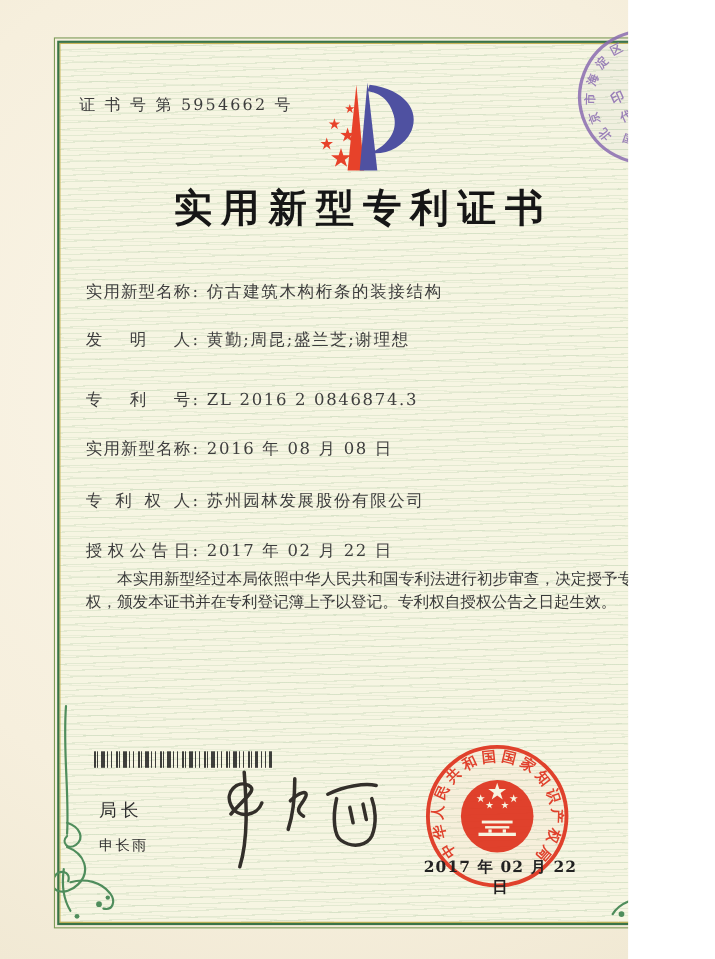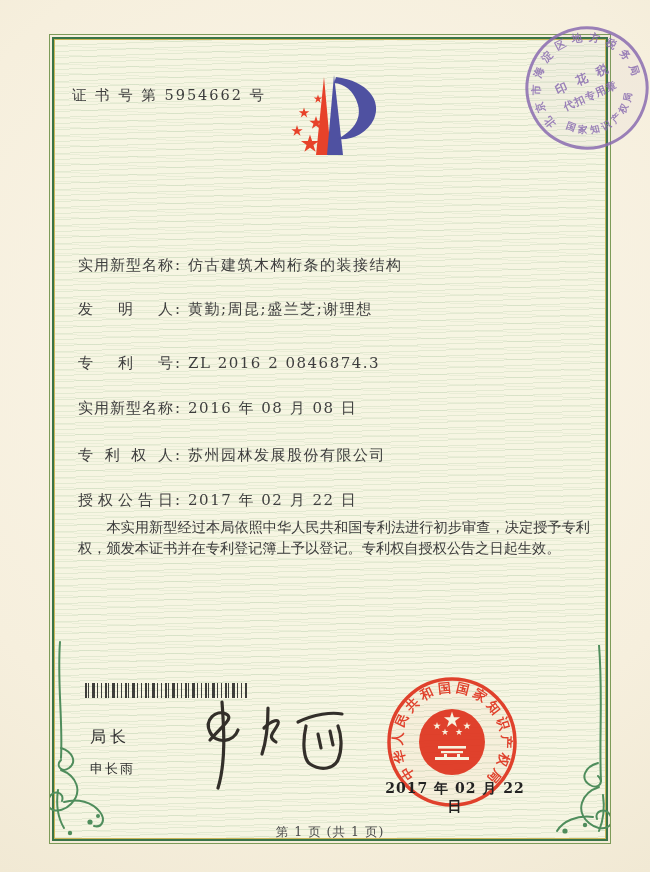--- a/index.html
+++ b/index.html
@@ -1,21 +1,21 @@
 <!DOCTYPE html>
 <html style="--paper: #f8f2e2; --border-green: #3a7447; --seal-red: #df341f; --seal-purple: #8a6cb1; --logo-blue: #4f51a1; --logo-red: #e7422a; --ink: #3a3a3a;"><head>
 <meta charset="utf-8">
 <style>
   :root{
     --paper:#f8f2e2; --border-green:#3a7447; --seal-red:#df341f;
     --seal-purple:#8a6cb1; --logo-blue:#4f51a1; --logo-red:#e7422a; --ink:#3a3a3a;
   }
   html,body{margin:0;padding:0;}
   .cert{
-    position:relative; width:650px; height:872px; overflow:hidden;
+    position:relative; width:571px; height:872px; overflow:hidden;
     background:radial-gradient(circle at 50% 40%, #fbf6ea 0%, #f6efdd 70%, #f1e9d4 100%);
     font-family:"DejaVu Serif", serif; color:var(--ink);
   }
   
   .frame{position:absolute; left:49px; top:34px; width:560px; height:808px;
     border:1px solid #7d9b58;}
   .frame-inner{position:absolute; inset:2px; border:2px solid var(--border-green);
     box-shadow: inset 0 0 0 1px #c9b559;
     background-color:#f6f5e2;
     background-image:
@@ -80,20 +80,21 @@
       <polygon points="21.00,52.00 22.35,56.15 26.71,56.15 23.18,58.71 24.53,62.85 21.00,60.29 17.47,62.85 18.82,58.71 15.29,56.15 19.65,56.15"></polygon>
       <polygon points="34.00,61.50 36.14,68.06 43.03,68.06 37.45,72.12 39.59,78.69 34.00,74.63 28.41,78.69 30.55,72.12 24.97,68.06 31.86,68.06"></polygon>
     </g>
     <g>
       <polygon points="48,4 55,82 40,82" fill="var(--logo-red)"></polygon>
       <polygon points="58,2 67,82 51,82" fill="var(--logo-blue)"></polygon>
       <path d="M60,4 C92,8 106,28 98,46 C91,61 74,68 61,66 C76,59 86,47 82,32 C78,17 68,11 58,10 Z" fill="var(--logo-blue)"></path>
     </g>
   </svg>
 
+  <div class="title">实用新型专利证书</div>
 
   <svg class="tax-stamp" viewBox="0 0 150 165">
     <defs>
       <path id="taxArcTop" d="M34.3 101.5 A47 47 0 1 1 115.7 101.5"></path>
       <path id="taxArcBottom" d="M36 100.5 A45 45 0 0 0 114 100.5"></path>
     </defs>
     <g transform="rotate(-24 75 78)">
       <circle cx="75" cy="78" r="60" fill="rgba(138,108,177,0.05)" stroke="var(--seal-purple)" stroke-width="3"></circle>
       <text class="tax-text-outer"><textPath href="#taxArcTop" startOffset="4">北京市海淀区地方税务局</textPath></text>
       <text class="tax-text-inner"><textPath href="#taxArcBottom" startOffset="6">国家知识产权局</textPath></text>
@@ -160,21 +161,20 @@
         <rect x="66" y="86" width="28" height="2.6"></rect>
         <rect x="69" y="91" width="22" height="2.2"></rect>
         <rect x="63" y="97" width="34" height="3"></rect>
         <rect x="72" y="94" width="3" height="3"></rect>
         <rect x="85" y="94" width="3" height="3"></rect>
       </g>
     </g>
   </svg>
   <div class="seal-date">2017 年 02 月 22 日</div>
 
-  <div class="footer">第 1 页 (共 1 页)</div>
 
   <svg class="flourish fl-left" viewBox="0 0 90 200">
     <g fill="none" stroke="#4f8d5c" stroke-width="2" stroke-linecap="round">
       <path d="M10,2 c-3,40 3,78 1,116"></path>
       <path d="M11,108 c12,4 16,14 8,20 c-7,5 -14,-2 -8,-8"></path>
       <path d="M11,130 c16,6 22,22 10,34 c-12,12 -28,6 -22,-6 c4,-9 16,-6 13,3"></path>
       <path d="M14,162 c14,-4 28,0 36,10 c6,8 2,16 -6,14"></path>
       <path d="M8,150 c-2,14 0,28 6,38"></path>
     </g>
     <g fill="#4f8d5c">

